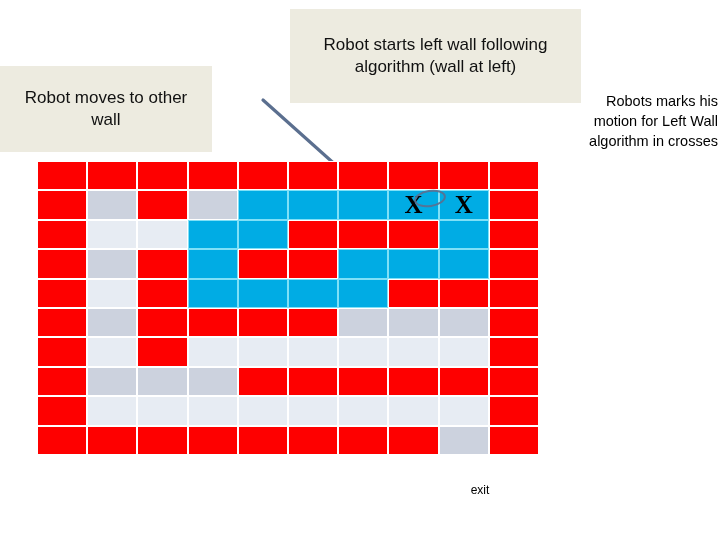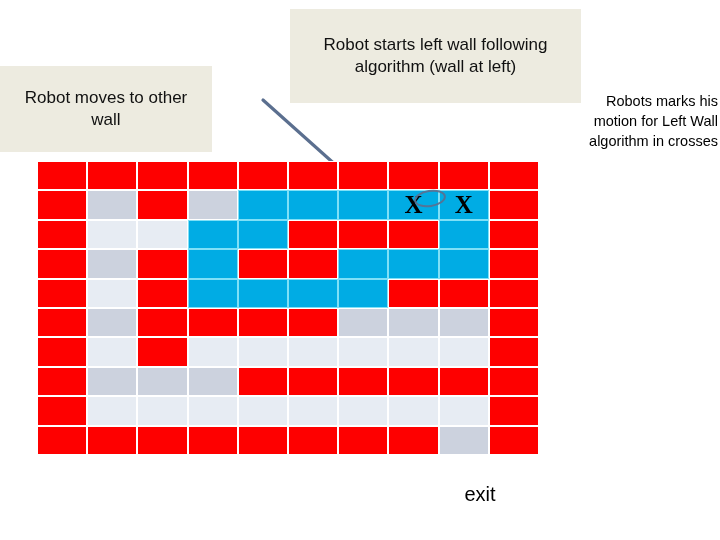--- a/index.html
+++ b/index.html
@@ -130,21 +130,21 @@
     opacity: 0.92;
   }
 
   
   #exit-label {
     position: absolute;
     left: 440px;
     top: 483px;
     width: 80px;
     text-align: center;
-    font-size: 20px;
+    font-size: 12px;
     color: #000000;
   }
 </style>
 </head>
 <body>
 
 <div class="stage">
 
   <div id="callout-left" class="callout">
     <span>Robot moves to other wall</span>

